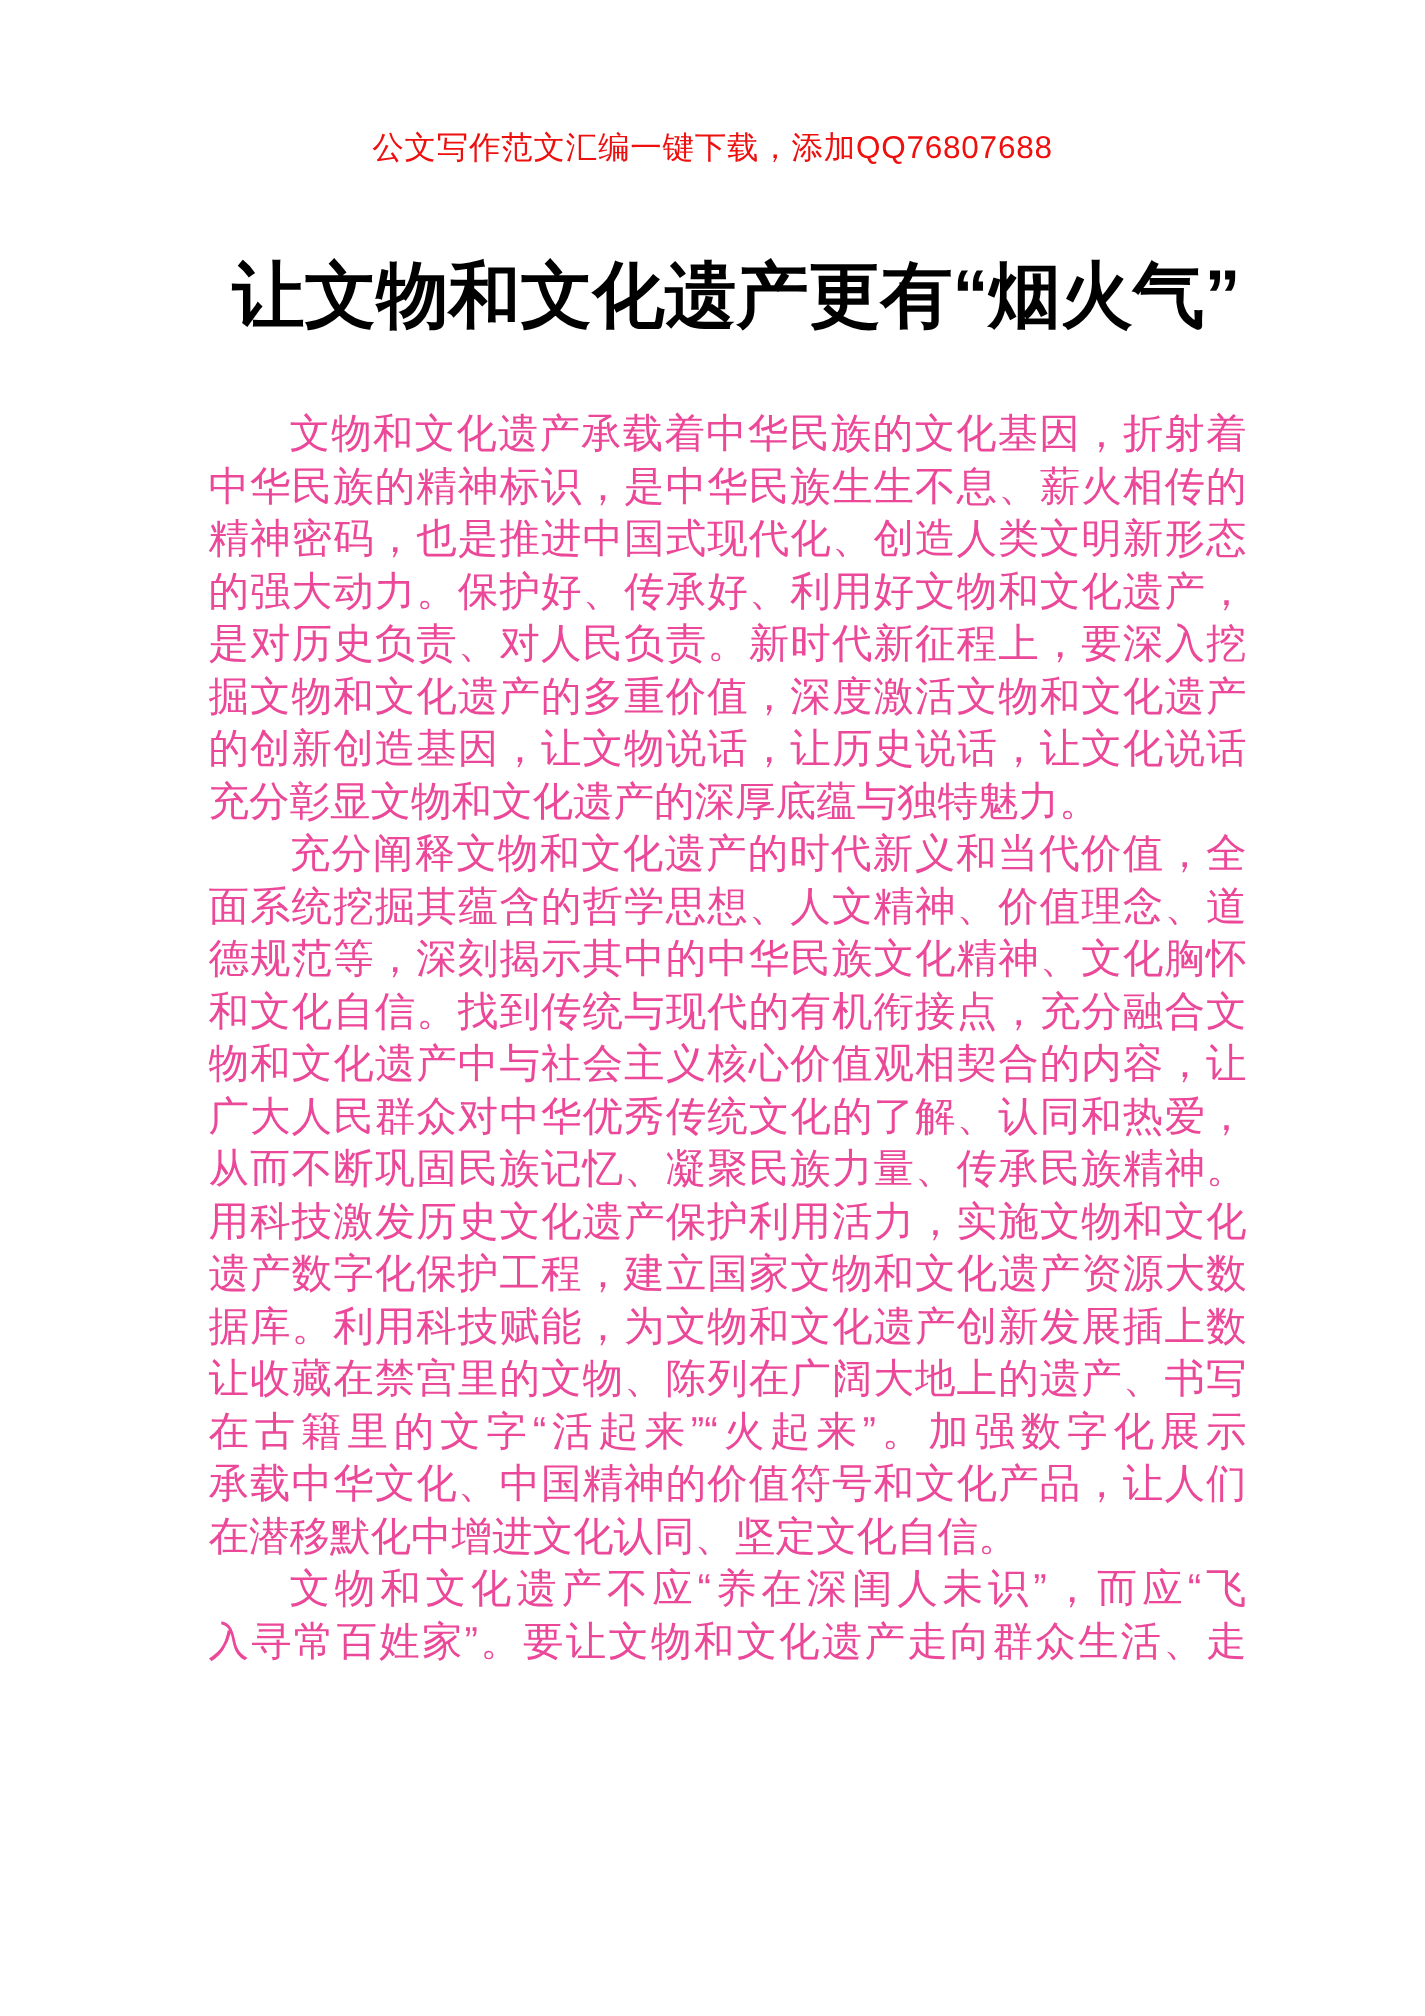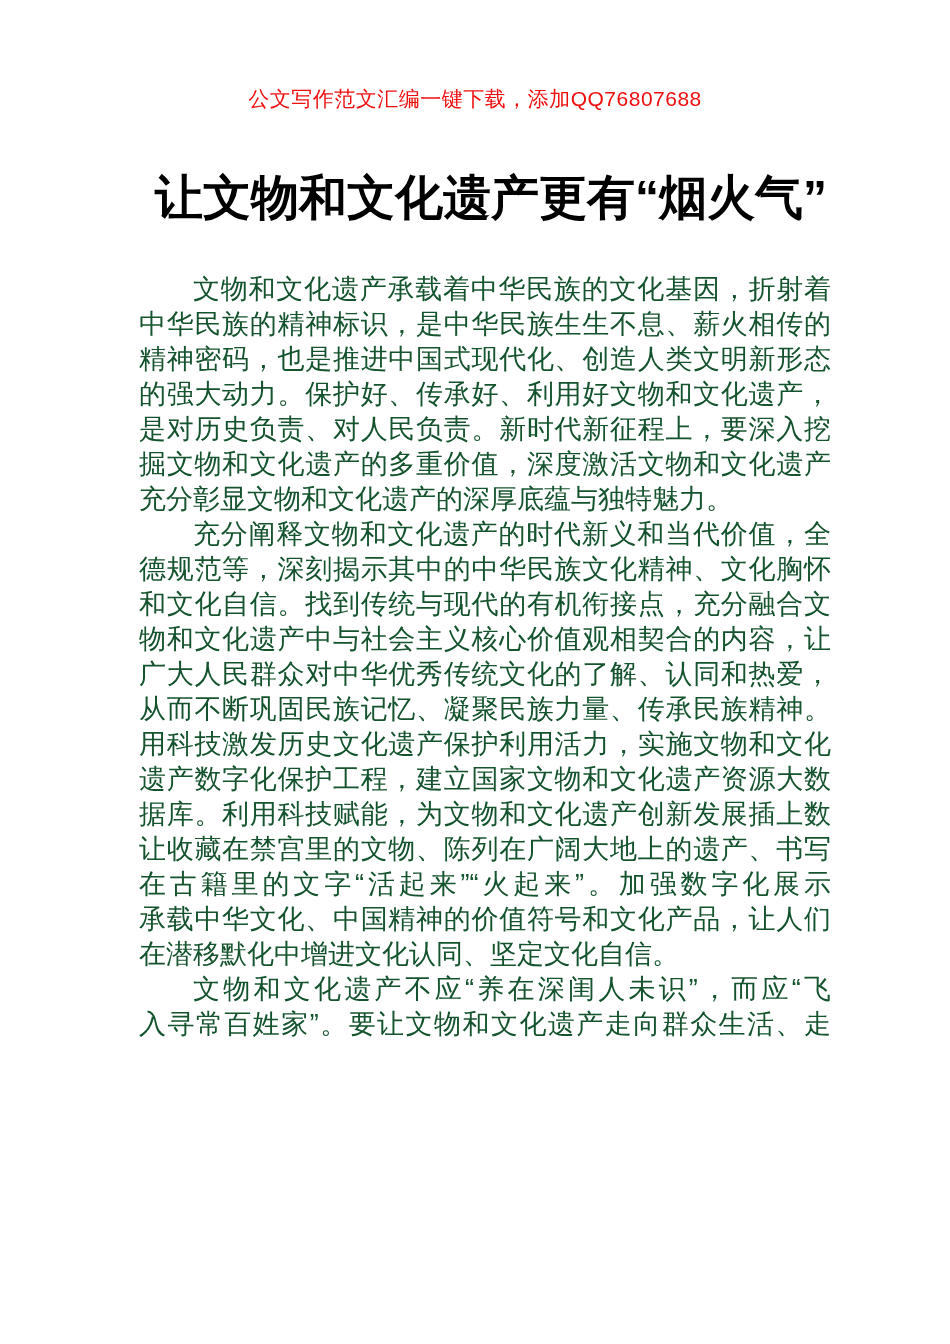--- a/index.html
+++ b/index.html
@@ -35,21 +35,21 @@
     font-size: 48px;
     line-height: 48px;
     font-weight: 700;
     color: #000000;
   }
   .body {
     position: absolute;
     top: 272px;
     left: 139px;
     width: 692px;
-    color: #14532d;
+    color: #ec4899;
     font-size: 27px;
     line-height: 35px;
   }
   .line {
     text-align: justify;
     text-align-last: justify;
     height: 35px;
     overflow: hidden;
   }
   .line.first { text-indent: 2em; }
@@ -61,22 +61,24 @@
 <div class="page">
   <div class="notice" style="color: rgb(238, 15, 15);">公文写作范文汇编一键下载，添加QQ76807688</div>
   <h1 class="title">让文物和文化遗产更有“烟火气”</h1>
   <div class="body">
       <div class="line first">文物和文化遗产承载着中华民族的文化基因，折射着</div>
       <div class="line">中华民族的精神标识，是中华民族生生不息、薪火相传的</div>
       <div class="line">精神密码，也是推进中国式现代化、创造人类文明新形态</div>
       <div class="line">的强大动力。保护好、传承好、利用好文物和文化遗产，</div>
       <div class="line">是对历史负责、对人民负责。新时代新征程上，要深入挖</div>
       <div class="line">掘文物和文化遗产的多重价值，深度激活文物和文化遗产</div>
+      <div class="line">的创新创造基因，让文物说话，让历史说话，让文化说话</div>
       <div class="line short">充分彰显文物和文化遗产的深厚底蕴与独特魅力。</div>
       <div class="line first">充分阐释文物和文化遗产的时代新义和当代价值，全</div>
+      <div class="line">面系统挖掘其蕴含的哲学思想、人文精神、价值理念、道</div>
       <div class="line">德规范等，深刻揭示其中的中华民族文化精神、文化胸怀</div>
       <div class="line">和文化自信。找到传统与现代的有机衔接点，充分融合文</div>
       <div class="line">物和文化遗产中与社会主义核心价值观相契合的内容，让</div>
       <div class="line">广大人民群众对中华优秀传统文化的了解、认同和热爱，</div>
       <div class="line">从而不断巩固民族记忆、凝聚民族力量、传承民族精神。</div>
       <div class="line">用科技激发历史文化遗产保护利用活力，实施文物和文化</div>
       <div class="line">遗产数字化保护工程，建立国家文物和文化遗产资源大数</div>
       <div class="line">据库。利用科技赋能，为文物和文化遗产创新发展插上数</div>
       <div class="line">让收藏在禁宫里的文物、陈列在广阔大地上的遗产、书写</div>
       <div class="line">在古籍里的文字“活起来”“火起来”。加强数字化展示</div>

